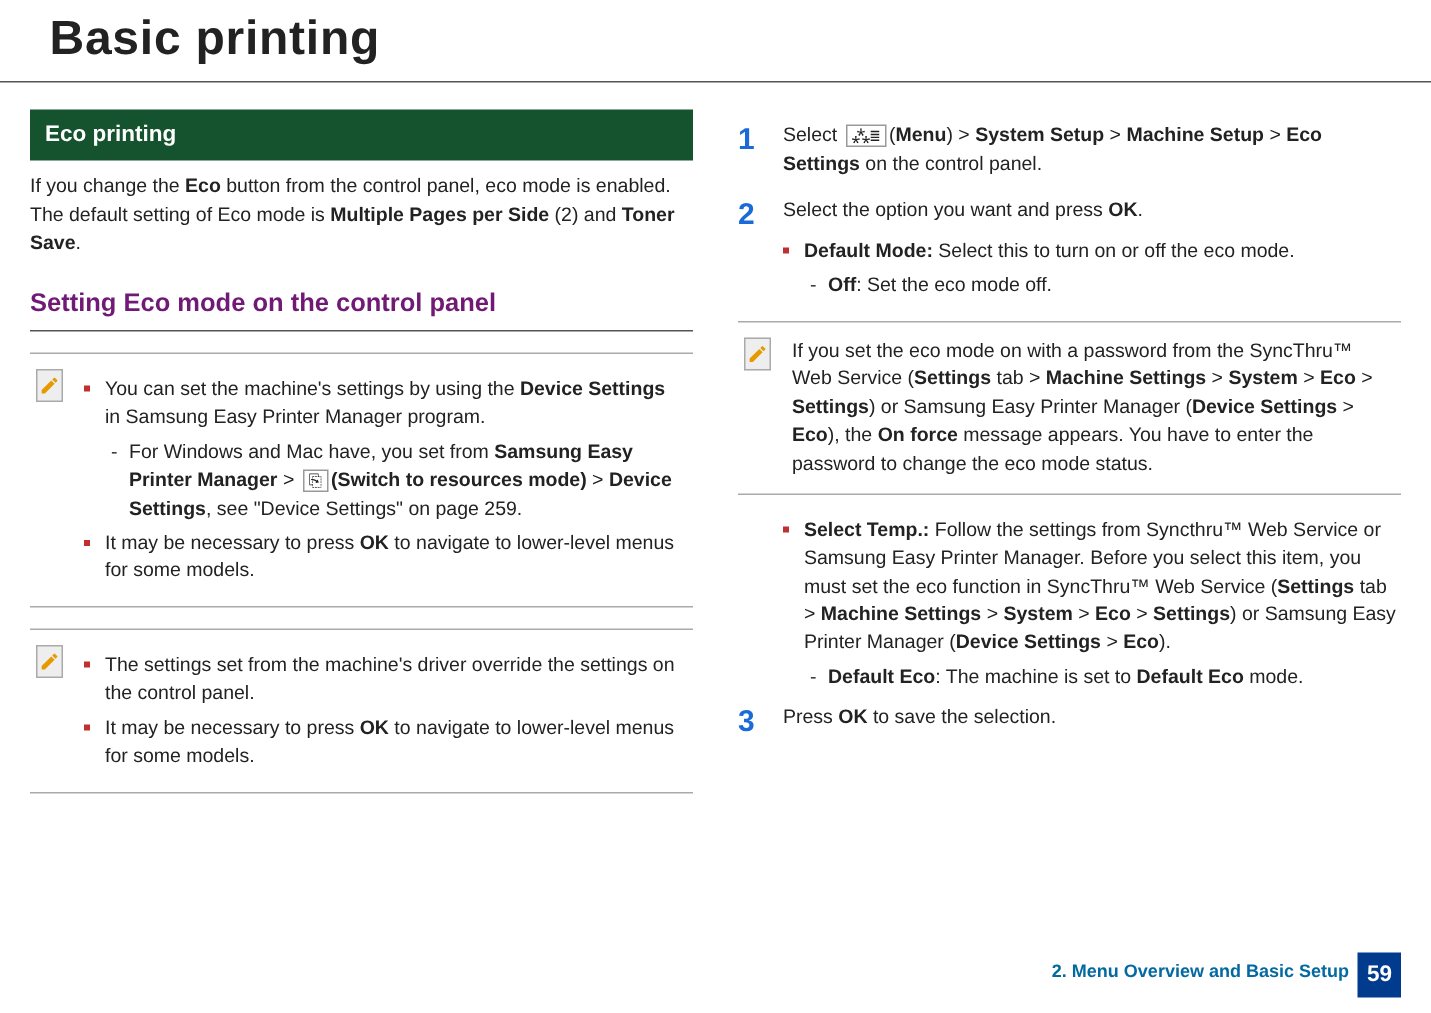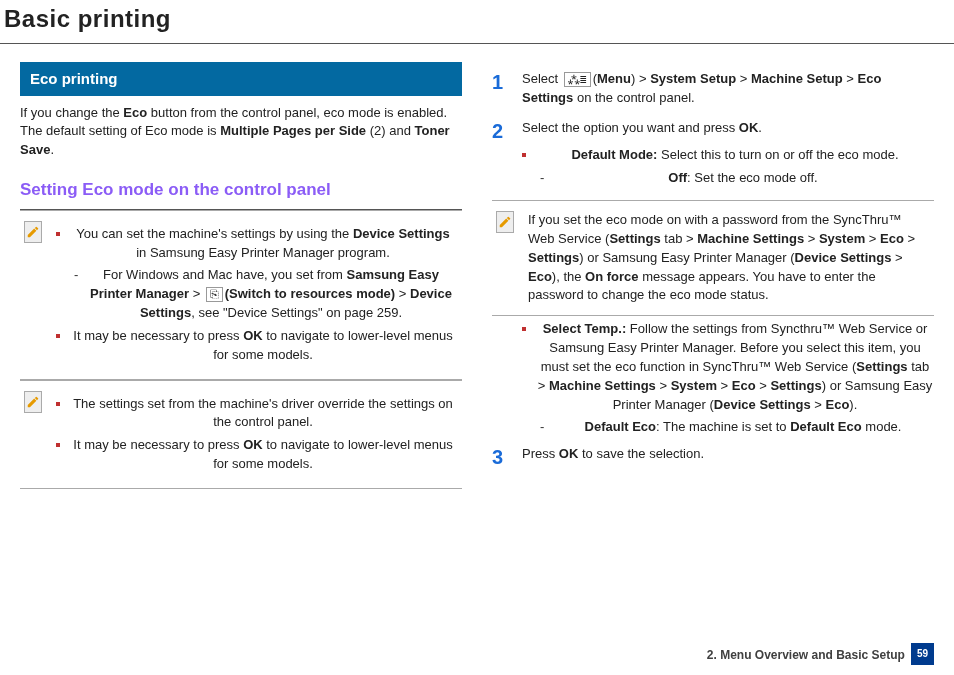--- a/index.html
+++ b/index.html
@@ -9,77 +9,77 @@
     width: 954px;
     height: 675px;
     font-family: "Segoe UI", Arial, sans-serif;
     color: #222;
     background: #fff;
     position: relative;
     line-height: 1.45;
     font-size: 13px;
   }
   .page-title {
-    font-size: 24px;
+    font-size: 32px;
     font-weight: 700;
-    padding: 2px 0 6px 4px;
+    padding: 2px 0 6px 33px;
     border-bottom: 1px solid #555;
     letter-spacing: 0.5px;
   }
   .content {
     display: flex;
     padding: 18px 20px 0 20px;
     gap: 30px;
   }
   .col {
     flex: 1 1 50%;
     min-width: 0;
   }
   .section-header {
-    background: #0369a1;
+    background: #14532d;
     color: #fff;
     font-weight: 700;
     padding: 6px 10px;
     font-size: 15px;
   }
   p { margin: 8px 0 12px 0; }
   .sub-heading {
     font-size: 17px;
     font-weight: 700;
     margin: 18px 0 6px 0;
-    color: #8b5cf6;
+    color: #701a75;
   }
   .topline {
     border-top: 1px solid #555;
     margin-top: 6px;
   }
 
   .note-box {
     border-top: 1px solid #aaa;
     border-bottom: 1px solid #aaa;
     padding: 10px 6px 10px 36px;
-    margin: 0 0;
+    margin: 14px 0;
     position: relative;
     min-height: 40px;
   }
   .note-icon {
     position: absolute;
     left: 4px;
     top: 10px;
     width: 18px;
     height: 22px;
     border: 1px solid #aaa;
     background: #eee;
     display: flex;
     align-items: center;
     justify-content: center;
   }
   .note-icon svg { width: 14px; height: 14px; }
 
-  ul.bul { list-style: none; padding: 0; margin: 0; text-align: center; }
+  ul.bul { list-style: none; padding: 0; margin: 0; }
   ul.bul > li { position: relative; padding-left: 14px; margin: 4px 0; }
   ul.bul > li::before {
     content: "";
     position: absolute;
     left: 0;
     top: 7px;
     width: 4px; height: 4px;
     background: #c03030;
   }
   ul.dash { list-style: none; padding: 0; margin: 2px 0 2px 0; }
@@ -109,24 +109,24 @@
 
   .footer {
     position: absolute;
     bottom: 10px;
     right: 20px;
     font-size: 12px;
     display: flex;
     align-items: stretch;
     gap: 6px;
   }
-  .footer-label { color: #404040; font-weight: 700; padding-top: 4px; }
+  .footer-label { color: #0369a1; font-weight: 700; padding-top: 4px; }
   .footer-page {
     background: #003b8e; color: #fff;
-    padding: 4px 6px; font-weight: 700; font-size: 10px;
+    padding: 4px 6px; font-weight: 700; font-size: 15px;
   }
 
   b { font-weight: 700; }
 </style>
 </head>
 <body>
 
 <div class="page-title">Basic printing</div>
 
 <div class="content">

